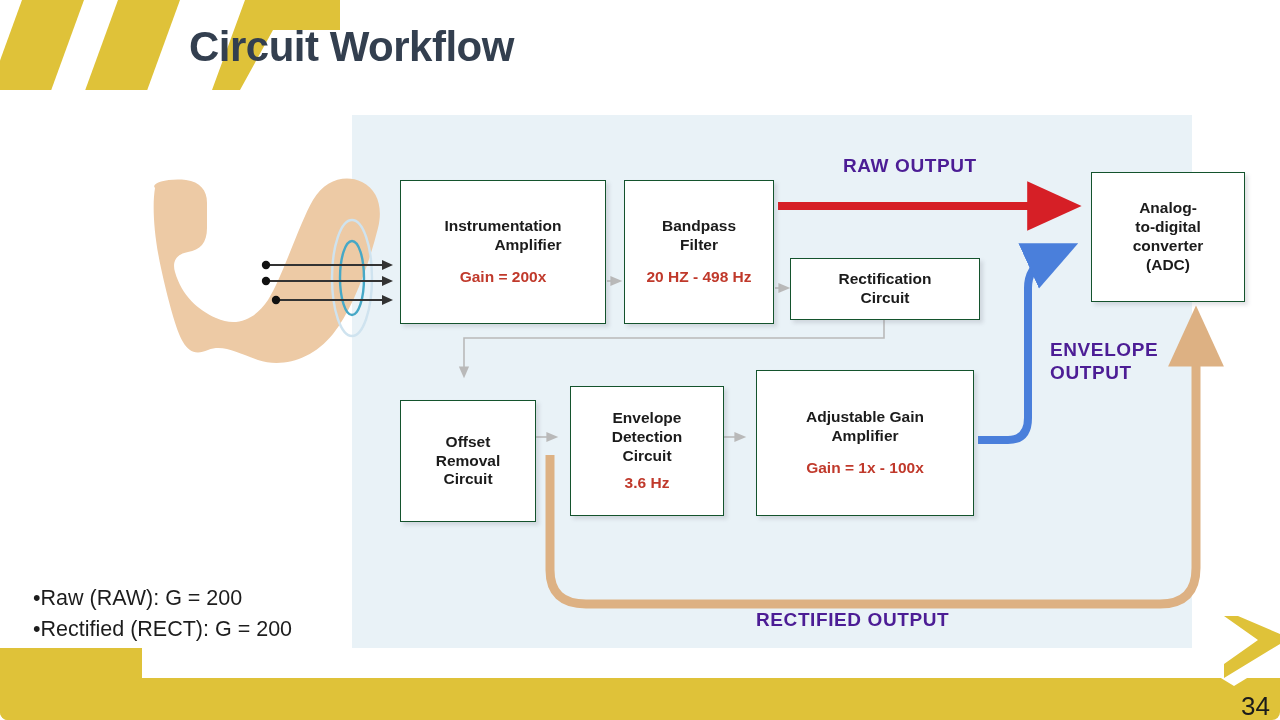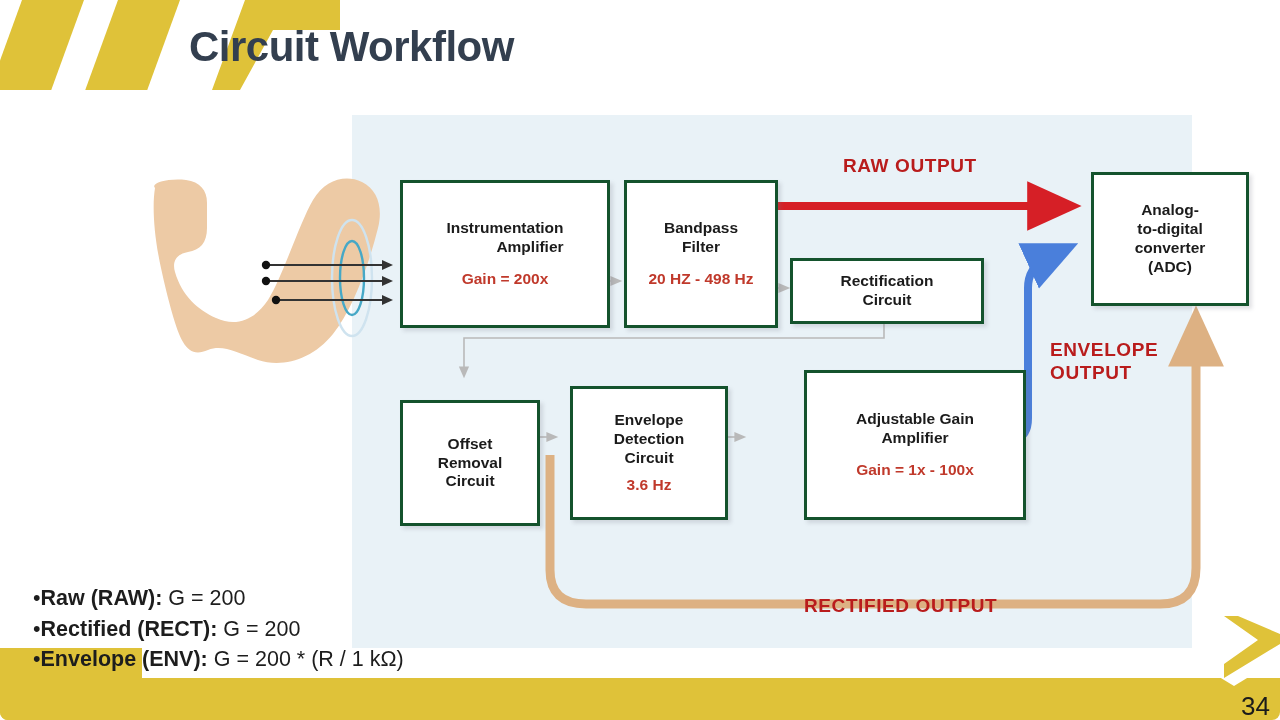--- a/index.html
+++ b/index.html
@@ -24,43 +24,43 @@
   }
 
   
   #panel{
     position:absolute;left:352px;top:115px;width:840px;height:570px;
     background:#e9f2f7;
   }
 
   
   .box{
-    position:absolute;background:#ffffff;border:3px solid #14532d;
+    position:absolute;background:#ffffff;border:1px solid #14532d;
     box-shadow:3px 3px 4px rgba(120,120,130,0.22);
     display:flex;flex-direction:column;align-items:center;justify-content:center;
     text-align:center;color:#1b1b1b;
     font-size:15.5px;font-weight:bold;line-height:1.22;
   }
   .box .sub{color:#c0392b;font-size:15.5px;font-weight:bold;margin-top:13px;}
   .box .ttl{white-space:pre-line;}
 
   
   .olabel{
-    position:absolute;color:#b91c1c;font-weight:bold;font-size:19px;
+    position:absolute;color:#4c1d95;font-weight:bold;font-size:19px;
     letter-spacing:0.6px;line-height:1.22;white-space:pre-line;text-align:left;
   }
 
   
   #bullets{
     position:absolute;left:33px;top:583px;color:#1d1d1d;
     font-size:21.5px;line-height:1.42;font-family:"Liberation Sans", sans-serif;
     z-index:9;
   }
   #bullets div{white-space:nowrap;}
-  #bullets b{font-weight:bold;text-align:right;}
+  #bullets b{font-weight:normal;text-align:right;}
 
   
   #pageno{
     position:absolute;right:10px;bottom:-2px;color:#1b1b1b;
     font-size:26px;font-family:"Liberation Sans", sans-serif;
   }
 
   svg{position:absolute;left:0;top:0;width:1280px;height:720px;overflow:visible;}
   #arrows{pointer-events:none;}
 </style>
@@ -180,42 +180,41 @@
 Circuit</div>
   </div>
 
   <div class="box" style="left:570px;top:386px;width:152px;height:128px;">
     <div class="ttl">Envelope
 Detection
 Circuit</div>
     <div class="sub" style="margin-top:9px;">3.6 Hz</div>
   </div>
 
-  <div class="box" style="left:756px;top:370px;width:216px;height:144px;margin-left:48px;">
+  <div class="box" style="left:756px;top:370px;width:216px;height:144px;">
     <div class="ttl">Adjustable Gain
 Amplifier</div>
     <div class="sub">Gain = 1x - 100x</div>
   </div>
 
   <div class="olabel" style="left:843px;top:154px;">RAW OUTPUT</div>
   <div class="olabel" style="left:1050px;top:338px;">ENVELOPE
 OUTPUT</div>
-  <div class="olabel" style="left:756px;top:594px;margin-left:48px;">RECTIFIED OUTPUT</div>
+  <div class="olabel" style="left:756px;top:608px;">RECTIFIED OUTPUT</div>
 
   <div class="deco" style="left:0;top:648px;width:1280px;height:72px;">
     <div class="bar" style="left:0;top:0;width:142px;height:72px;"></div>
     <div class="bar" style="left:0;top:30px;width:1280px;height:42px;"></div>
     <div class="bar" style="left:142px;top:0;width:1050px;height:30px;background:#ffffff;"></div>
     <div class="bar" style="left:1188px;top:0;width:92px;height:38px;background:#ffffff;
                 clip-path:polygon(0 0, 92px 0, 92px 10px, 46px 38px, 0 10px);"></div>
   </div>
   <div class="deco" style="left:1224px;top:616px;width:56px;height:62px;background:#dfc239;
               clip-path:polygon(0 0, 34px 24px, 0 48px, 0 62px, 56px 28px, 56px 18px, 14px 0);"></div>
 
   <div id="bullets">
     <div>•<b>Raw (RAW):</b><span> G = 200</span></div>
     <div>•<b>Rectified (RECT):</b><span> G = 200</span></div>
-    <div>•<b>Envelope (ENV):</b><span> G = 200 * (R / 1 kΩ)</span></div>
   </div>
 
   <div id="pageno">34</div>
 
 </div>
 
 </body></html>

